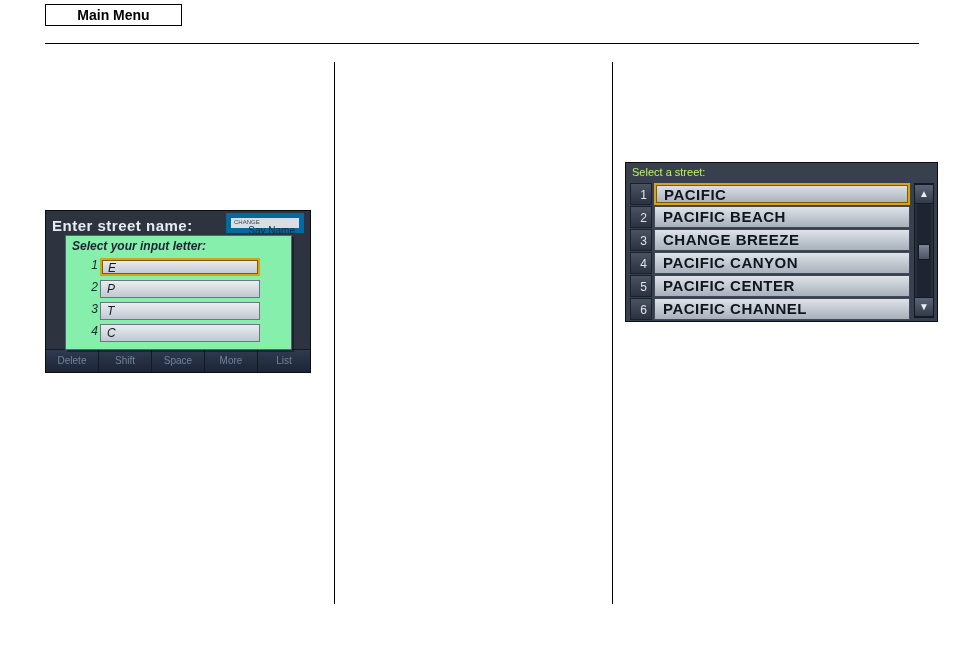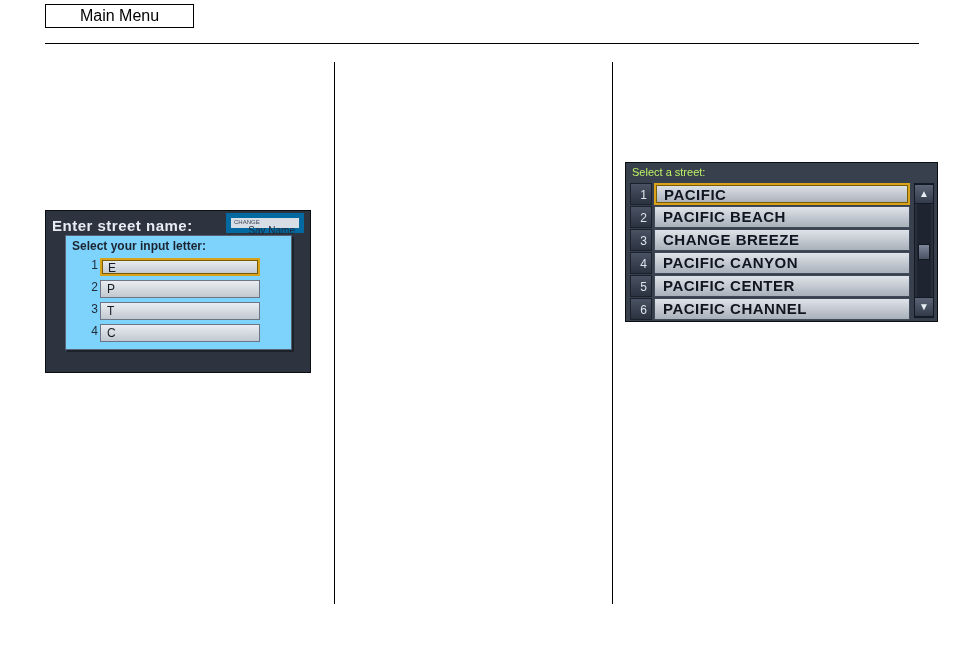--- a/index.html
+++ b/index.html
@@ -12,23 +12,24 @@
     font-size: 13px;
     color: #000;
     position: relative;
   }
   .main-menu-box {
     position: absolute;
     left: 45px;
     top: 4px;
     width: 135px;
     border: 1px solid #000;
-    padding: 2px 6px;
+    padding: 2px 0;
     text-align: center;
-    font-size: 16px;
+    font-size: 14px;
+    font-weight: bold;
   }
   .hr {
     position: absolute;
     left: 45px;
     right: 35px;
     top: 43px;
     border-top: 1.5px solid #000;
     height: 0;
   }
   .vline1 {
@@ -105,23 +106,24 @@
   }
   .screen1 .bottombar .bb:last-child { border-right:none; }
 
   
   .popup1 {
     position: absolute;
     left: 19px;   
     top: 24px;
     width: 225px;
     height: 113px;
-    background: #7dd3fc;
+    background: #86efac;
     border: 1px solid #566174;
     box-shadow: 2px 2px 0 rgba(0,0,0,.35);
+    font-style: italic;
   }
   .popup1 .ptitle {
     position: absolute;
     left: 6px; top: 3px;
     font-size: 12px;
     font-weight: 700;
     color: #1b2430;
   }
   .popup1 .row {
     position: absolute;
@@ -263,20 +265,27 @@
 <div class="vline2"></div>
 
 <div class="screen1">
   <div class="titlebar">Enter street name:</div>
 
   <div class="sayname">
     <span class="sm">CHANGE</span>
     <span>Say Name</span>
   </div>
 
+  <div class="bottombar">
+    <div class="bb">Delete</div>
+    <div class="bb">Shift</div>
+    <div class="bb">Space</div>
+    <div class="bb">More</div>
+    <div class="bb">List</div>
+  </div>
 
   <div class="popup1">
     <div class="ptitle">Select your input letter:</div>
 
     <div class="row r1">
       <div class="idx">1</div>
       <div class="cell sel">E</div>
     </div>
     <div class="row r2">
       <div class="idx">2</div>

